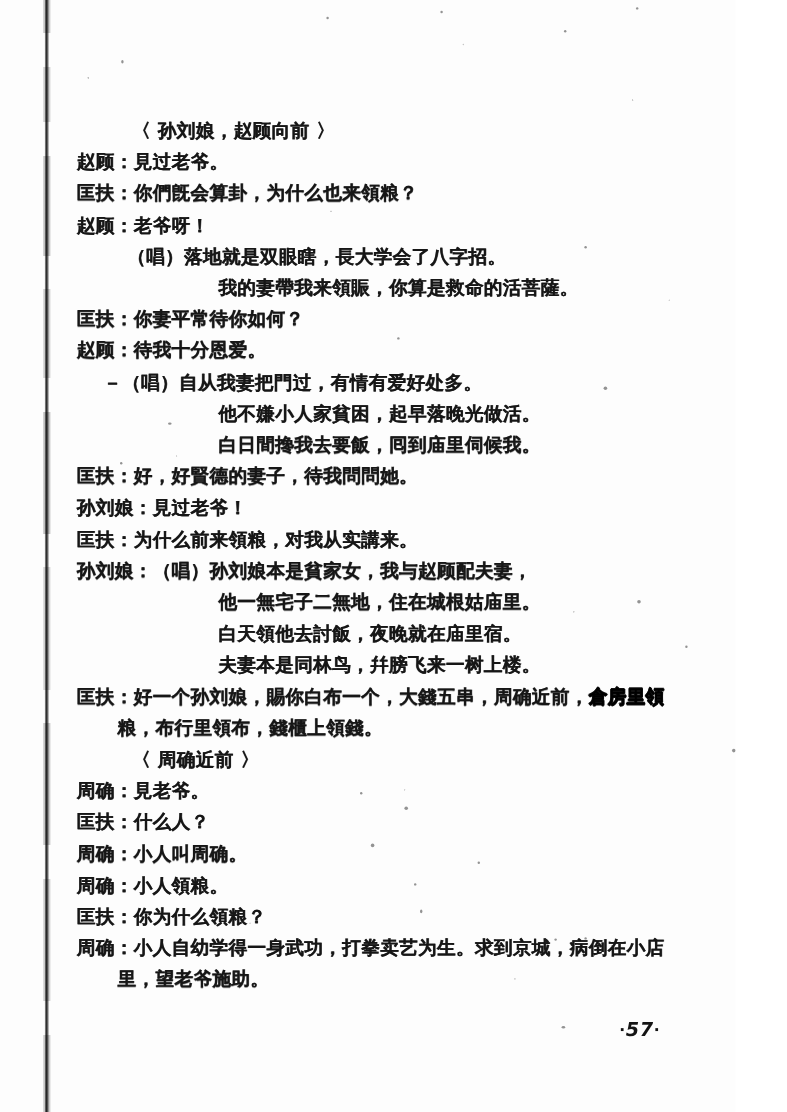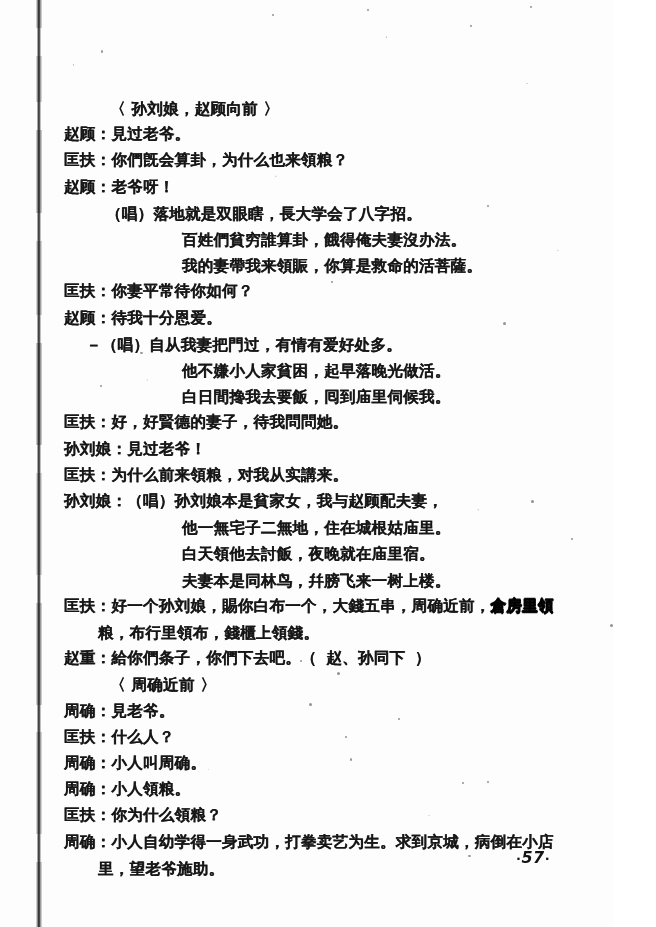--- a/index.html
+++ b/index.html
@@ -79,21 +79,21 @@
     white-space: pre;
     letter-spacing: .3px;
     text-shadow:
        0.35px 0 0 rgba(20,20,20,.55),
       -0.35px 0 0 rgba(20,20,20,.35),
        0 0.35px 0 rgba(20,20,20,.40);
   }
 
   
   .ind-stage   { padding-left: 46px; }   
-  .ind-speaker { padding-left: 0px; font-family: Liberation Mono, monospace;  }   
+  .ind-speaker { padding-left: 0px;  }   
   .ind-sung1   { padding-left: 42px; }   
   .ind-sung2   { padding-left: 118px; }  
   .ind-cont    { padding-left: 34px; }   
   .ind-dash    { padding-left: 22px; }   
 
   .emph {
     color: #000;
     text-shadow:
        0.6px 0 0 #111, -0.6px 0 0 #111,
        0 0.6px 0 #111, 0 -0.6px 0 #111;
@@ -165,37 +165,35 @@
   <div class="speck" style="left:462px;top:782px;width:2px;height:2px;"></div>
   <div class="speck" style="left:487px;top:781px;width:2px;height:2px;"></div>
   <div class="speck" style="left:468px;top:855px;width:3px;height:2px;"></div>
 
   <div id="text-block">
       <div class="line ind-stage"><span>〈 孙刘娘，赵顾向前 〉</span></div>
       <div class="line ind-speaker"><span>赵顾：見过老爷。</span></div>
       <div class="line ind-speaker"><span>匡扶：你們旣会算卦，为什么也来領粮？</span></div>
       <div class="line ind-speaker"><span>赵顾：老爷呀！</span></div>
       <div class="line ind-sung1"><span>（唱）落地就是双眼瞎，長大学会了八字招。</span></div>
-      <div class="line ind-sung2"><span>百姓們貧穷誰算卦，餓得俺夫妻沒办法。</span></div>
       <div class="line ind-sung2"><span>我的妻帶我来領賑，你算是救命的活菩薩。</span></div>
       <div class="line ind-speaker"><span>匡扶：你妻平常待你如何？</span></div>
       <div class="line ind-speaker"><span>赵顾：待我十分恩爱。</span></div>
       <div class="line ind-dash"><span>－（唱）自从我妻把門过，有情有爱好处多。</span></div>
       <div class="line ind-sung2"><span>他不嫌小人家貧困，起早落晚光做活。</span></div>
       <div class="line ind-sung2"><span>白日間搀我去要飯，囘到庙里伺候我。</span></div>
       <div class="line ind-speaker"><span>匡扶：好，好賢德的妻子，待我問問她。</span></div>
       <div class="line ind-speaker"><span>孙刘娘：見过老爷！</span></div>
       <div class="line ind-speaker"><span>匡扶：为什么前来領粮，对我从实講来。</span></div>
       <div class="line ind-speaker"><span>孙刘娘：（唱）孙刘娘本是貧家女，我与赵顾配夫妻，</span></div>
       <div class="line ind-sung2"><span>他一無宅子二無地，住在城根姑庙里。</span></div>
       <div class="line ind-sung2"><span>白天領他去討飯，夜晚就在庙里宿。</span></div>
       <div class="line ind-sung2"><span>夫妻本是同林鸟，幷膀飞来一树上楼。</span></div>
       <div class="line ind-speaker"><span>匡扶：好一个孙刘娘，賜你白布一个，大錢五串，周确近前，</span><span class="emph">倉房里領</span></div>
       <div class="line ind-cont"><span>粮，布行里領布，錢櫃上領錢。</span></div>
-      <div class="line ind-speaker"><span>赵重：給你們条子，你們下去吧。（ 赵、孙同下 ）</span></div>
       <div class="line ind-stage"><span>〈 周确近前 〉</span></div>
       <div class="line ind-speaker"><span>周确：見老爷。</span></div>
       <div class="line ind-speaker"><span>匡扶：什么人？</span></div>
       <div class="line ind-speaker"><span>周确：小人叫周确。</span></div>
       <div class="line ind-speaker"><span>周确：小人領粮。</span></div>
       <div class="line ind-speaker"><span>匡扶：你为什么領粮？</span></div>
       <div class="line ind-speaker"><span>周确：小人自幼学得一身武功，打拳卖艺为生。求到京城，病倒在小店</span></div>
       <div class="line ind-cont"><span>里，望老爷施助。</span></div>
     </div>
 

